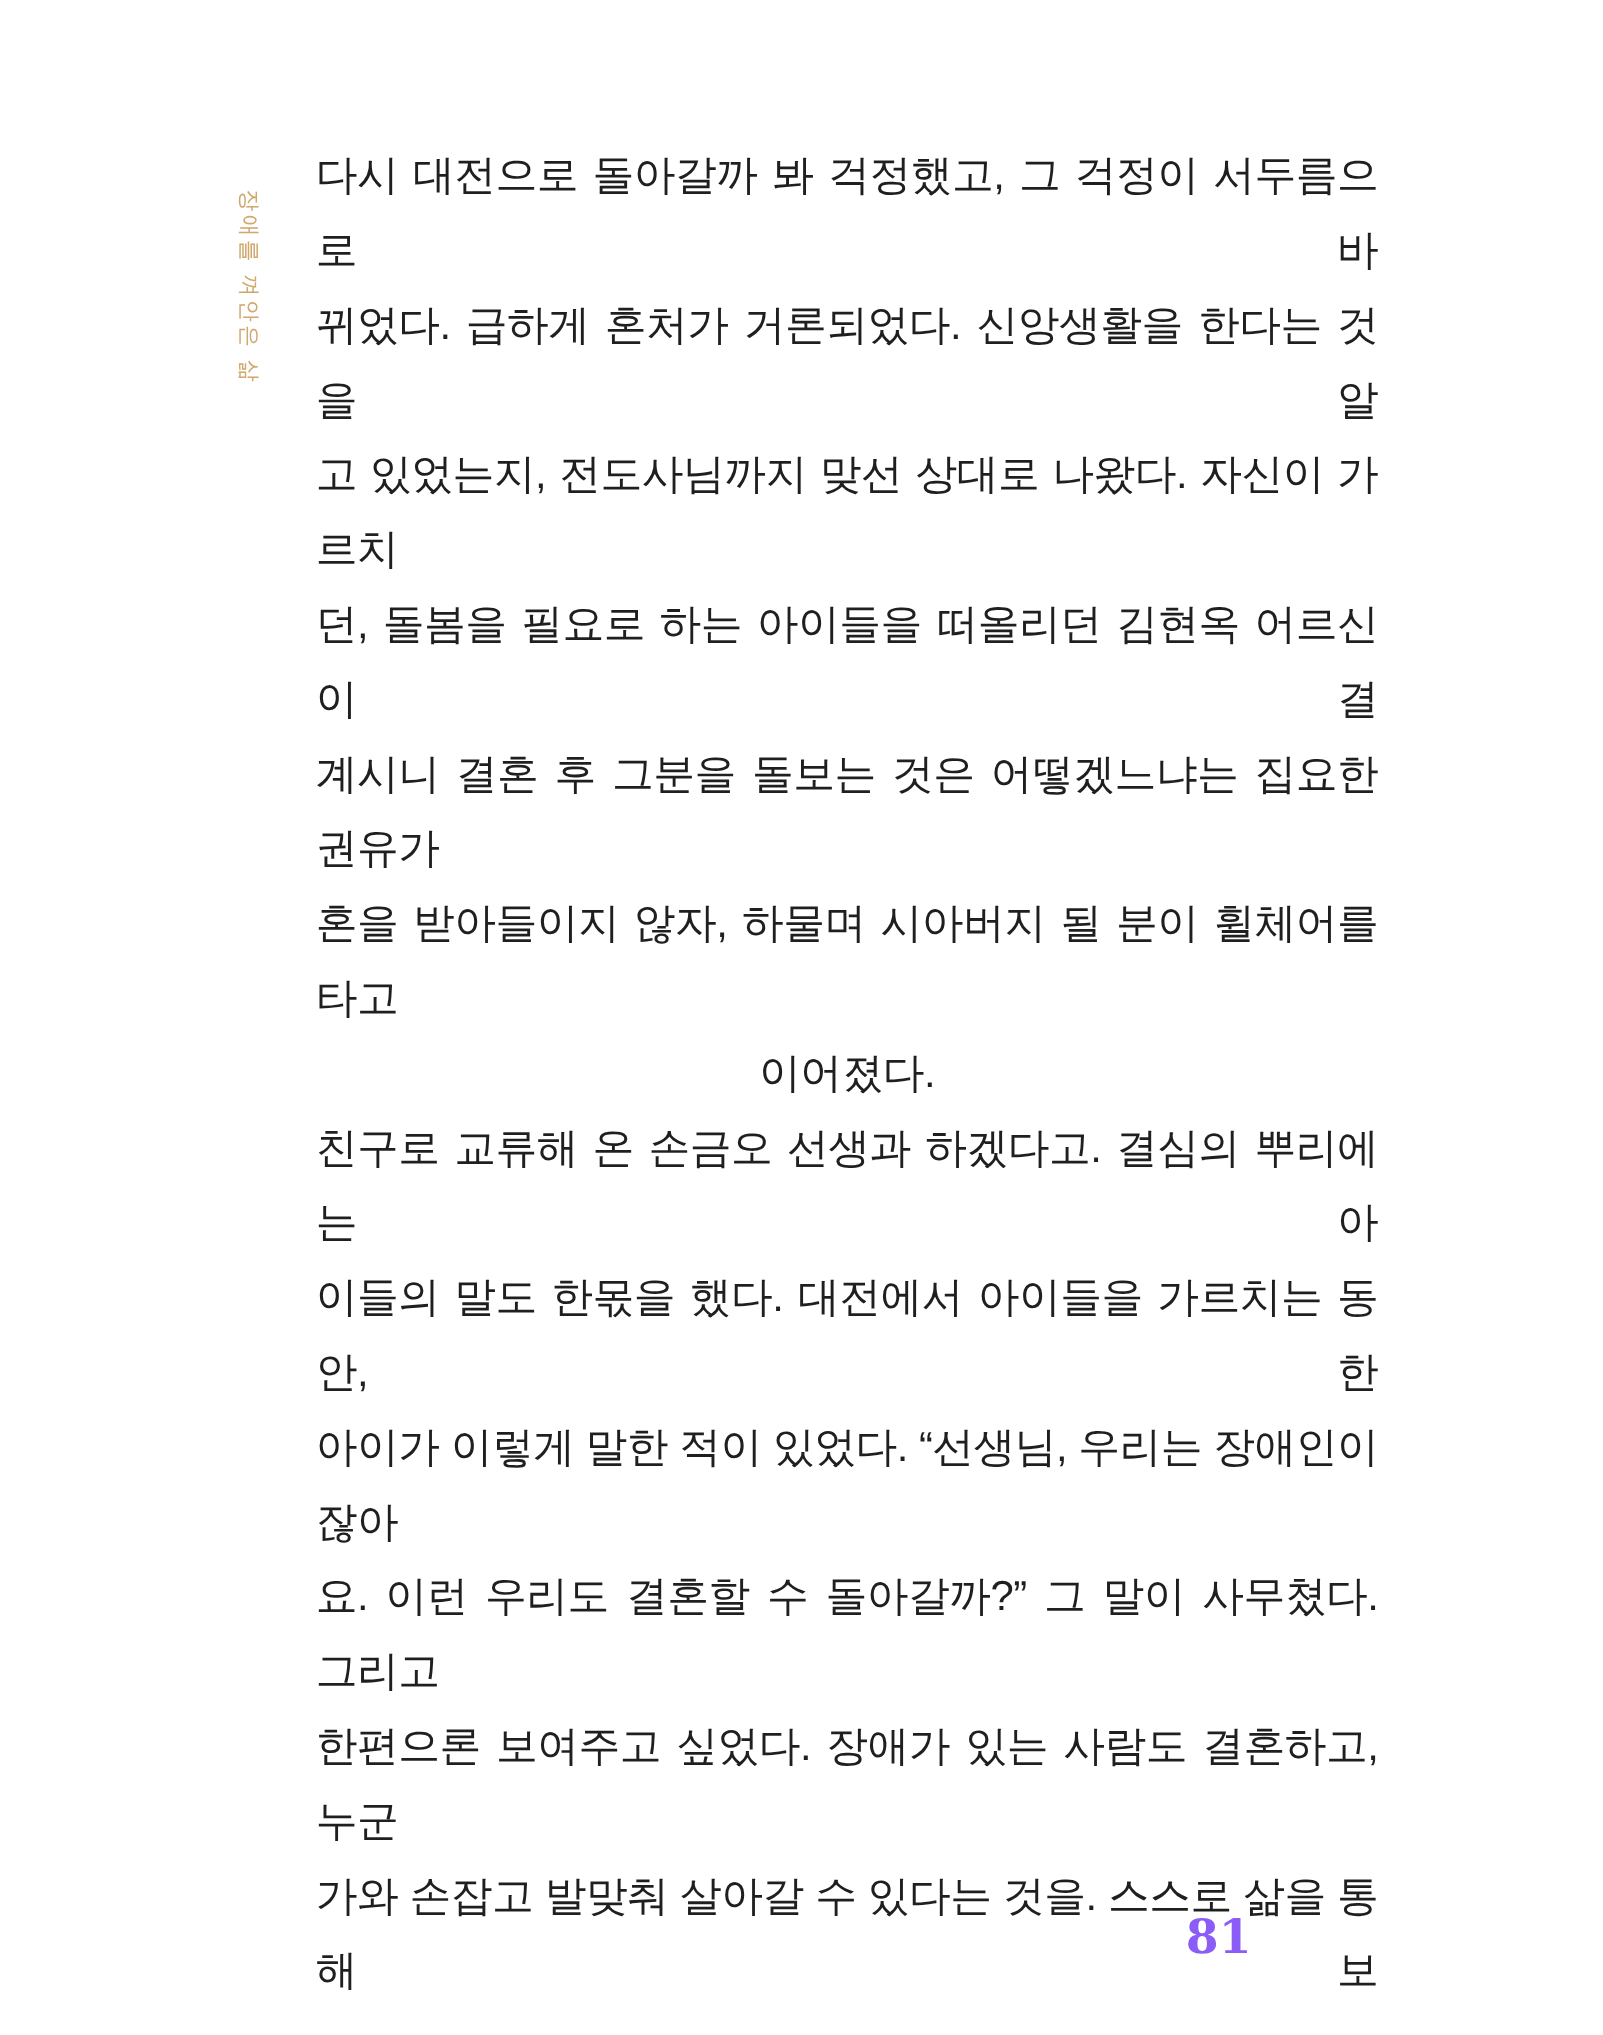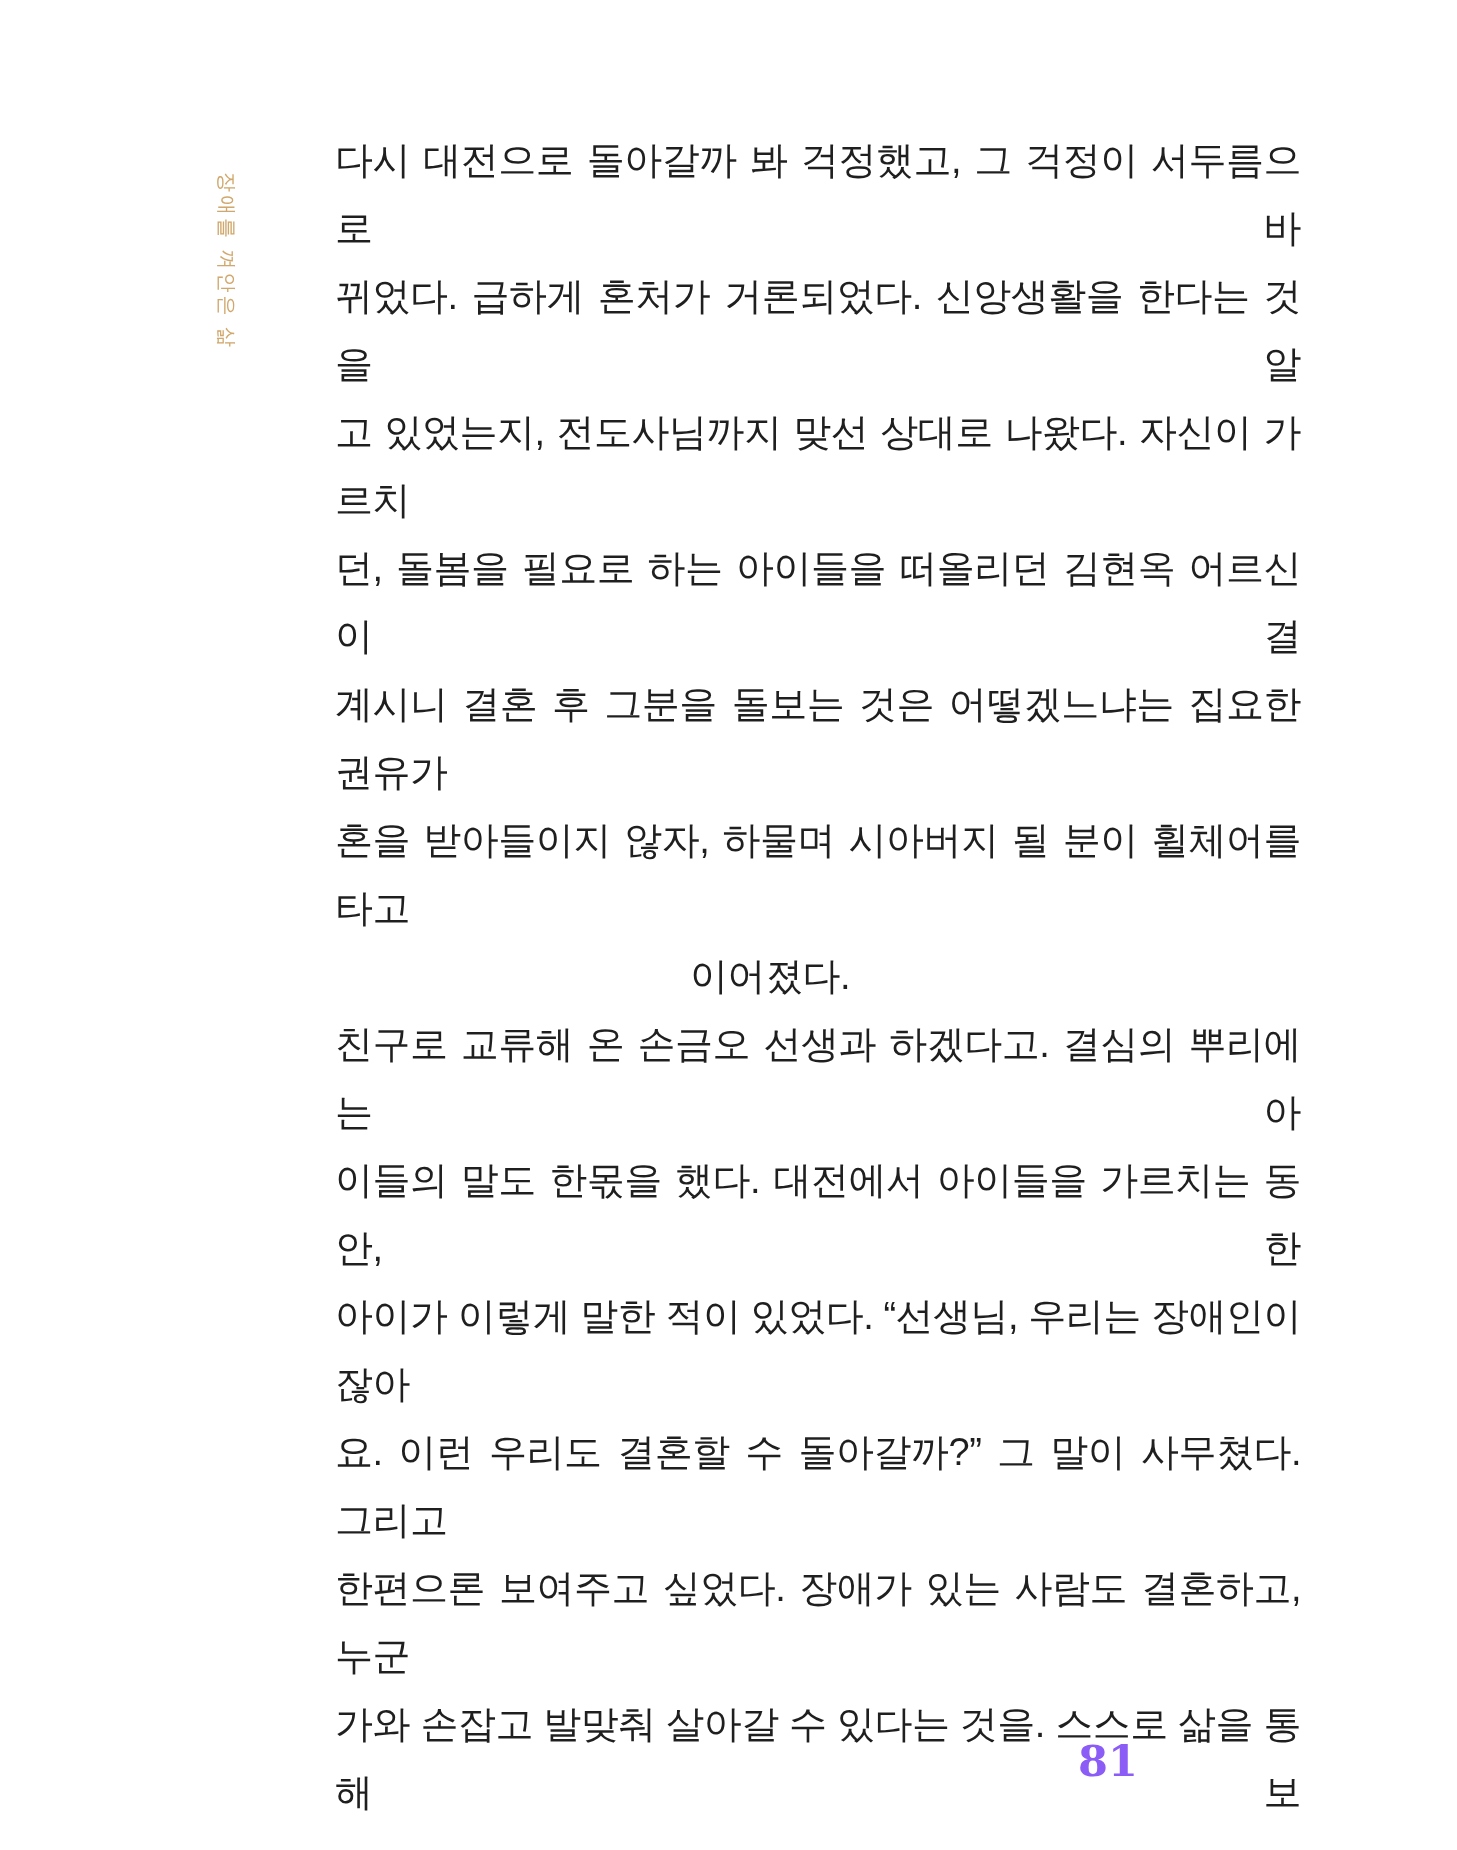--- a/index.html
+++ b/index.html
@@ -34,21 +34,20 @@
     font-size: 38px;
     line-height: 68px;
     font-weight: 400;
     letter-spacing: -0.5px;
   }
   .line { width: 100%; }
   .line.fill {
     text-align: justify;
     text-align-last: justify;
     text-justify: inter-word;
-    margin-left: 48px;
   }
   .line.end { text-align: center; }
   .line.indent { text-indent: 50px; }
   
   .page-number {
     position: absolute;
     left: 1078px;
     top: 1736px;
     font-family: "DejaVu Serif", serif;
     font-size: 43px;

